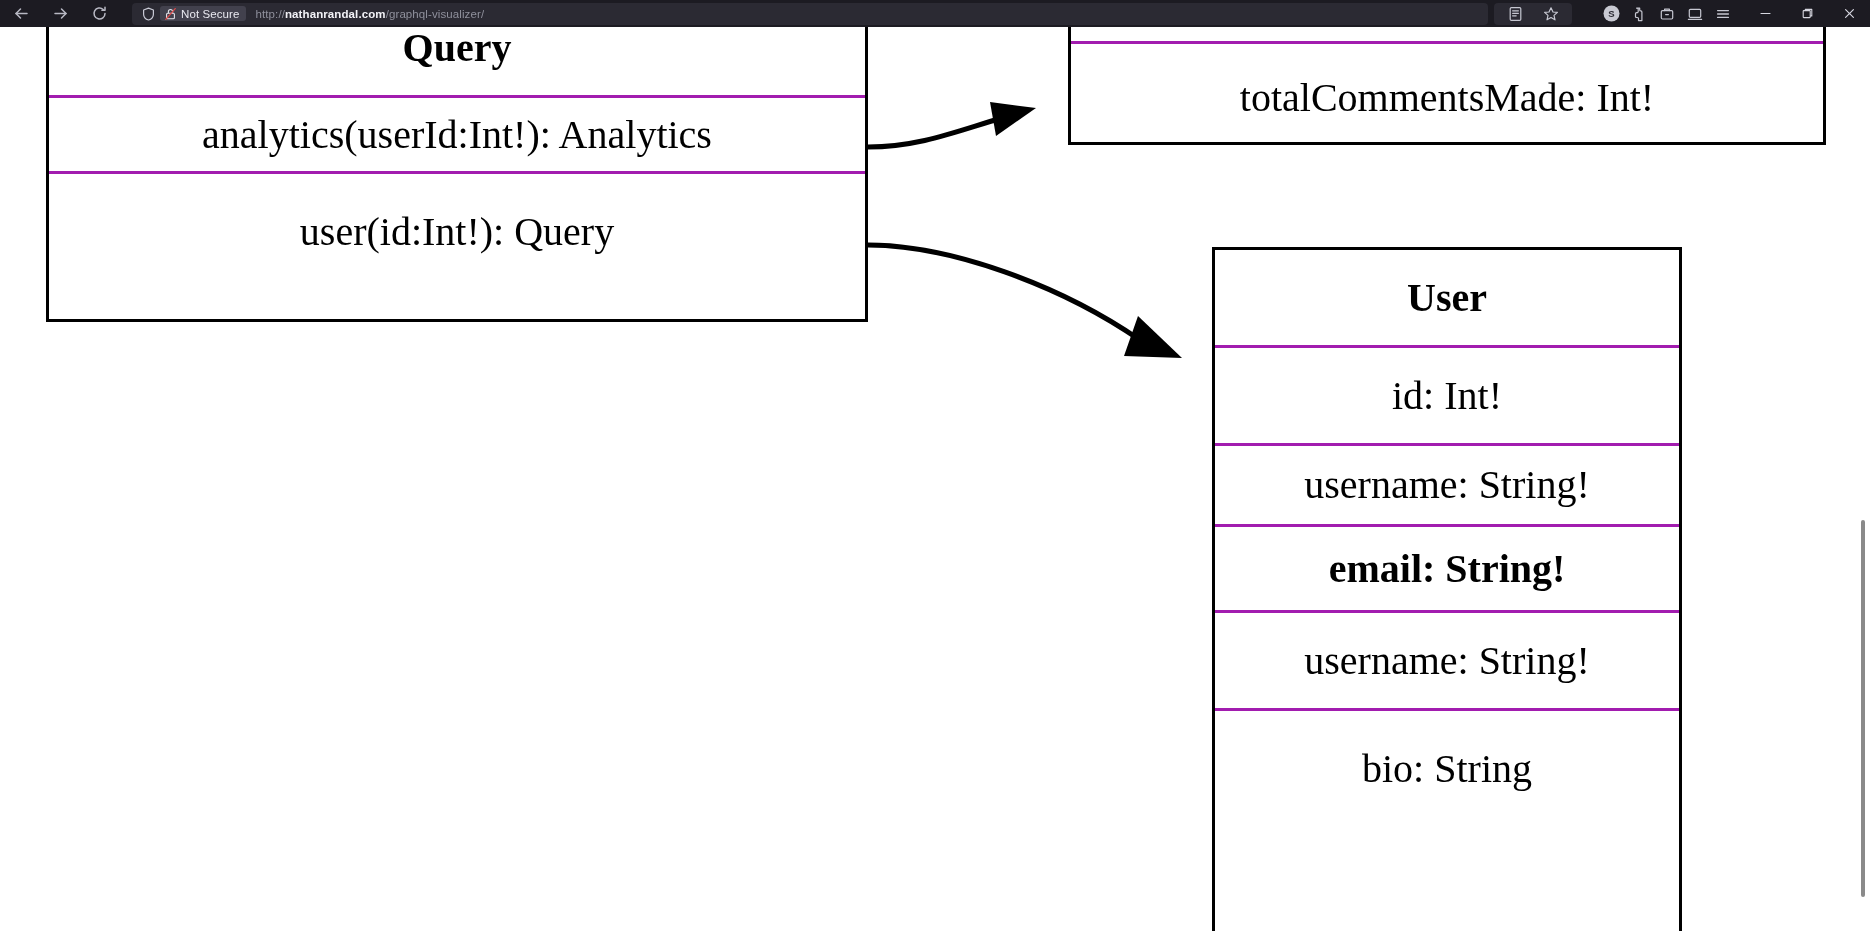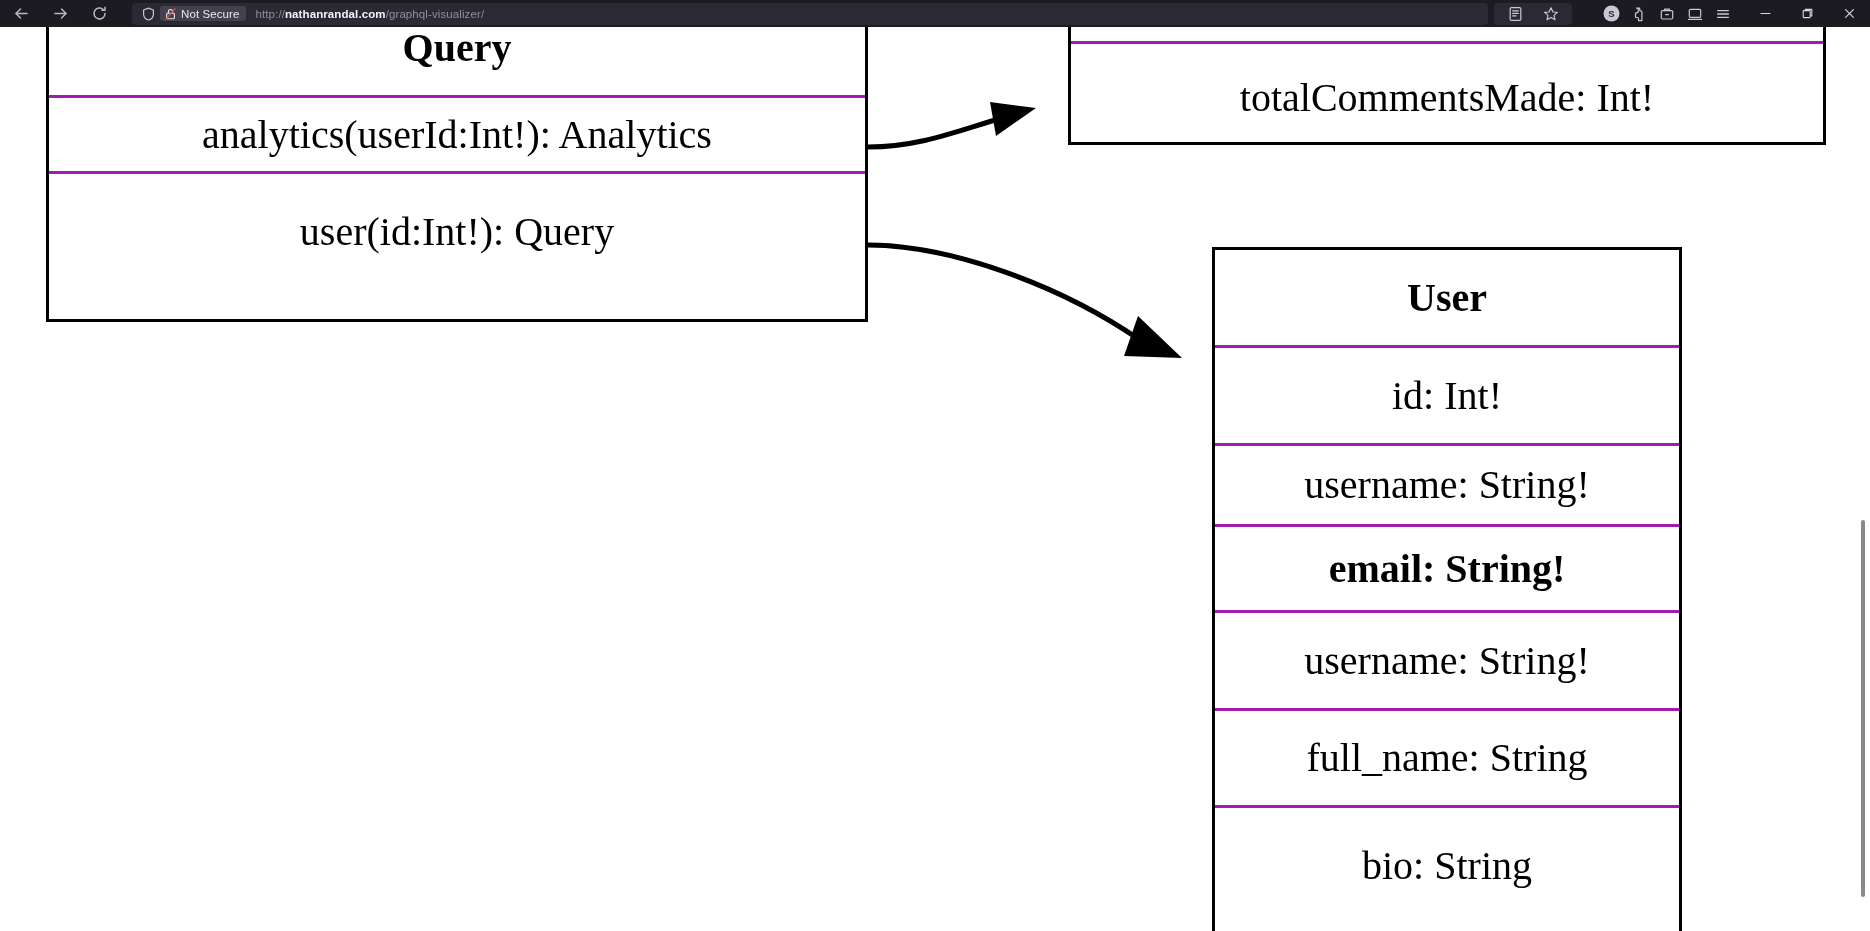--- a/index.html
+++ b/index.html
@@ -311,21 +311,20 @@
     <div class="node-row node-title" style="height:90px;"></div>
     <div class="node-row" style="height:95px;">totalCommentsMade: Int!</div>
   </div>
 
   <div class="node" id="node-user" style="left:1212px; top:220px; width:470px; height:880px;">
     <div class="node-row node-title" style="height:98px;">User</div>
     <div class="node-row" style="height:98px;">id: Int!</div>
     <div class="node-row" style="height:81px;">username: String!</div>
     <div class="node-row" style="height:86px;font-weight:bold;">email: String!</div>
     <div class="node-row" style="height:98px;">username: String!</div>
-    <div class="node-row" style="height:97px;">full_name: String</div>
     <div class="node-row" style="height:98px;">bio: String</div>
   </div>
 
 </div>
 
 <div id="v-scrollbar">
   <div id="v-scrollbar-thumb"></div>
 </div>
 
 </body></html>

